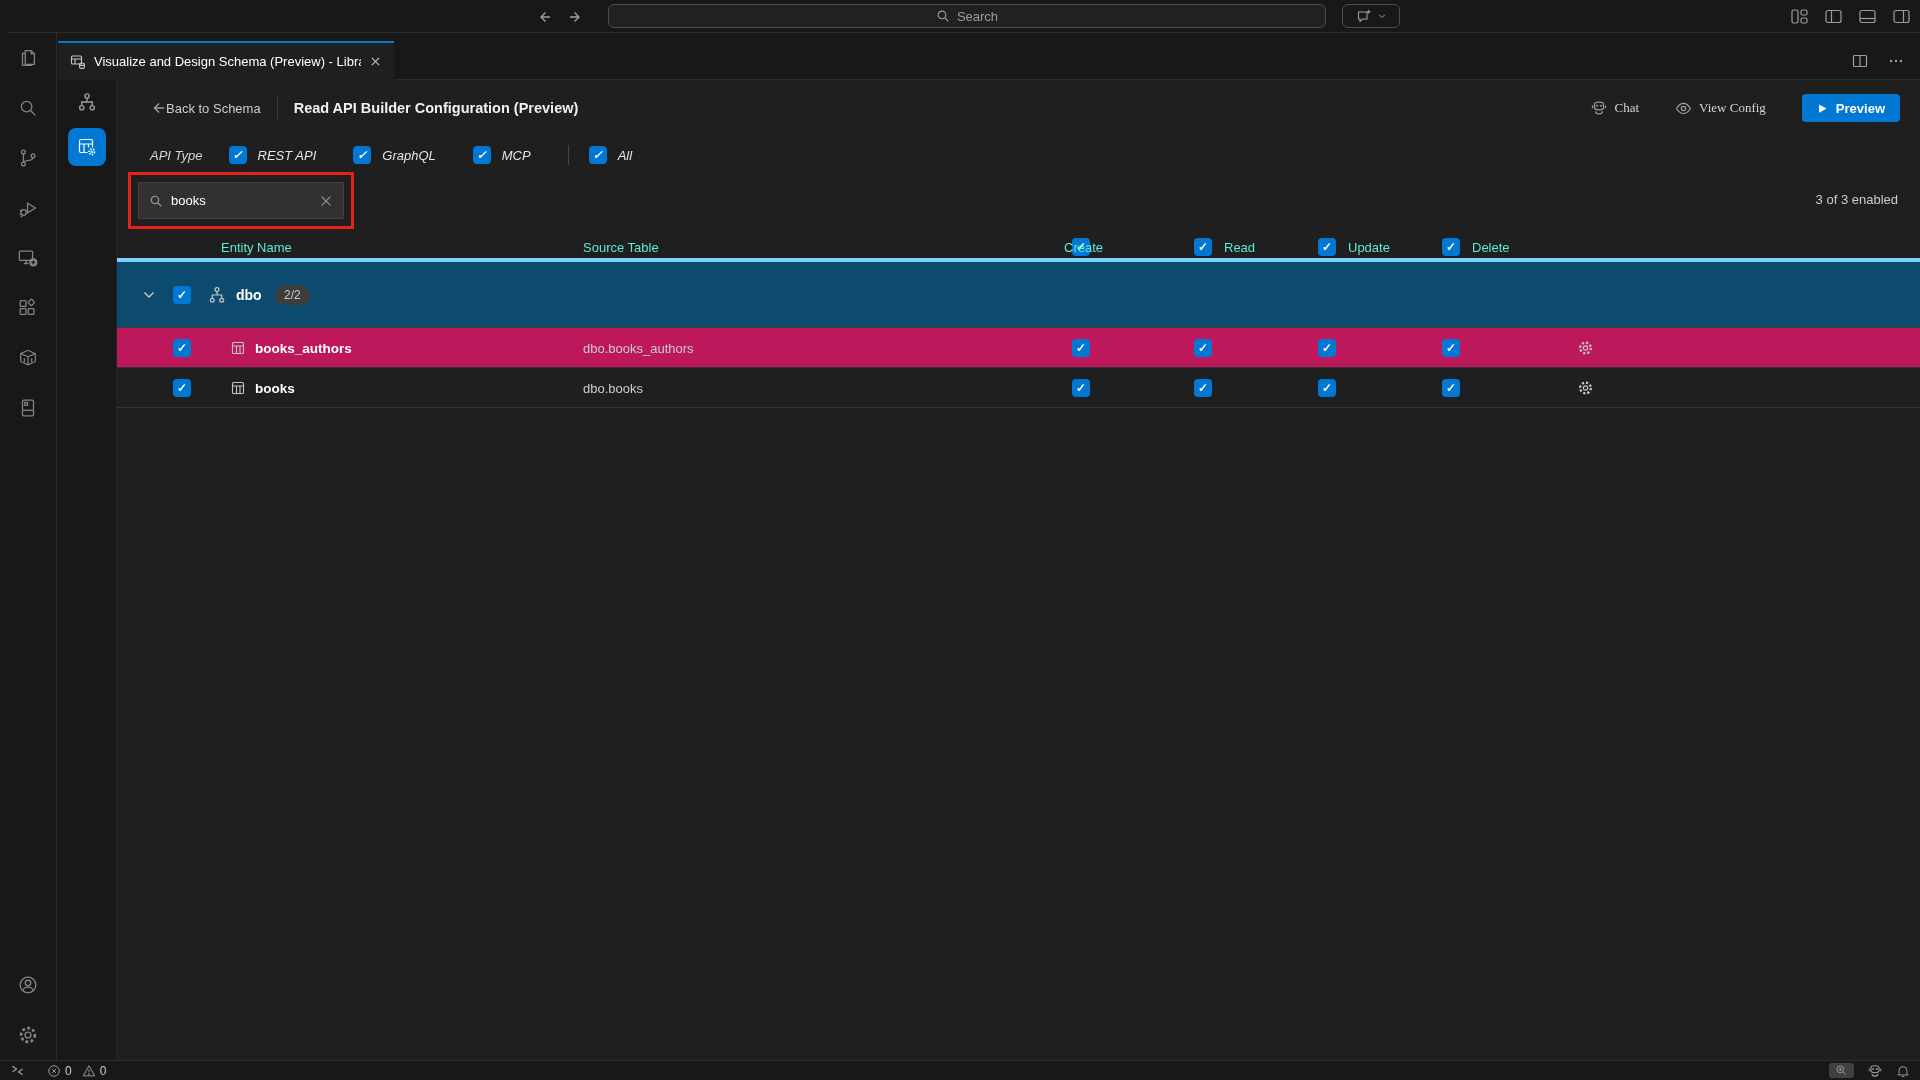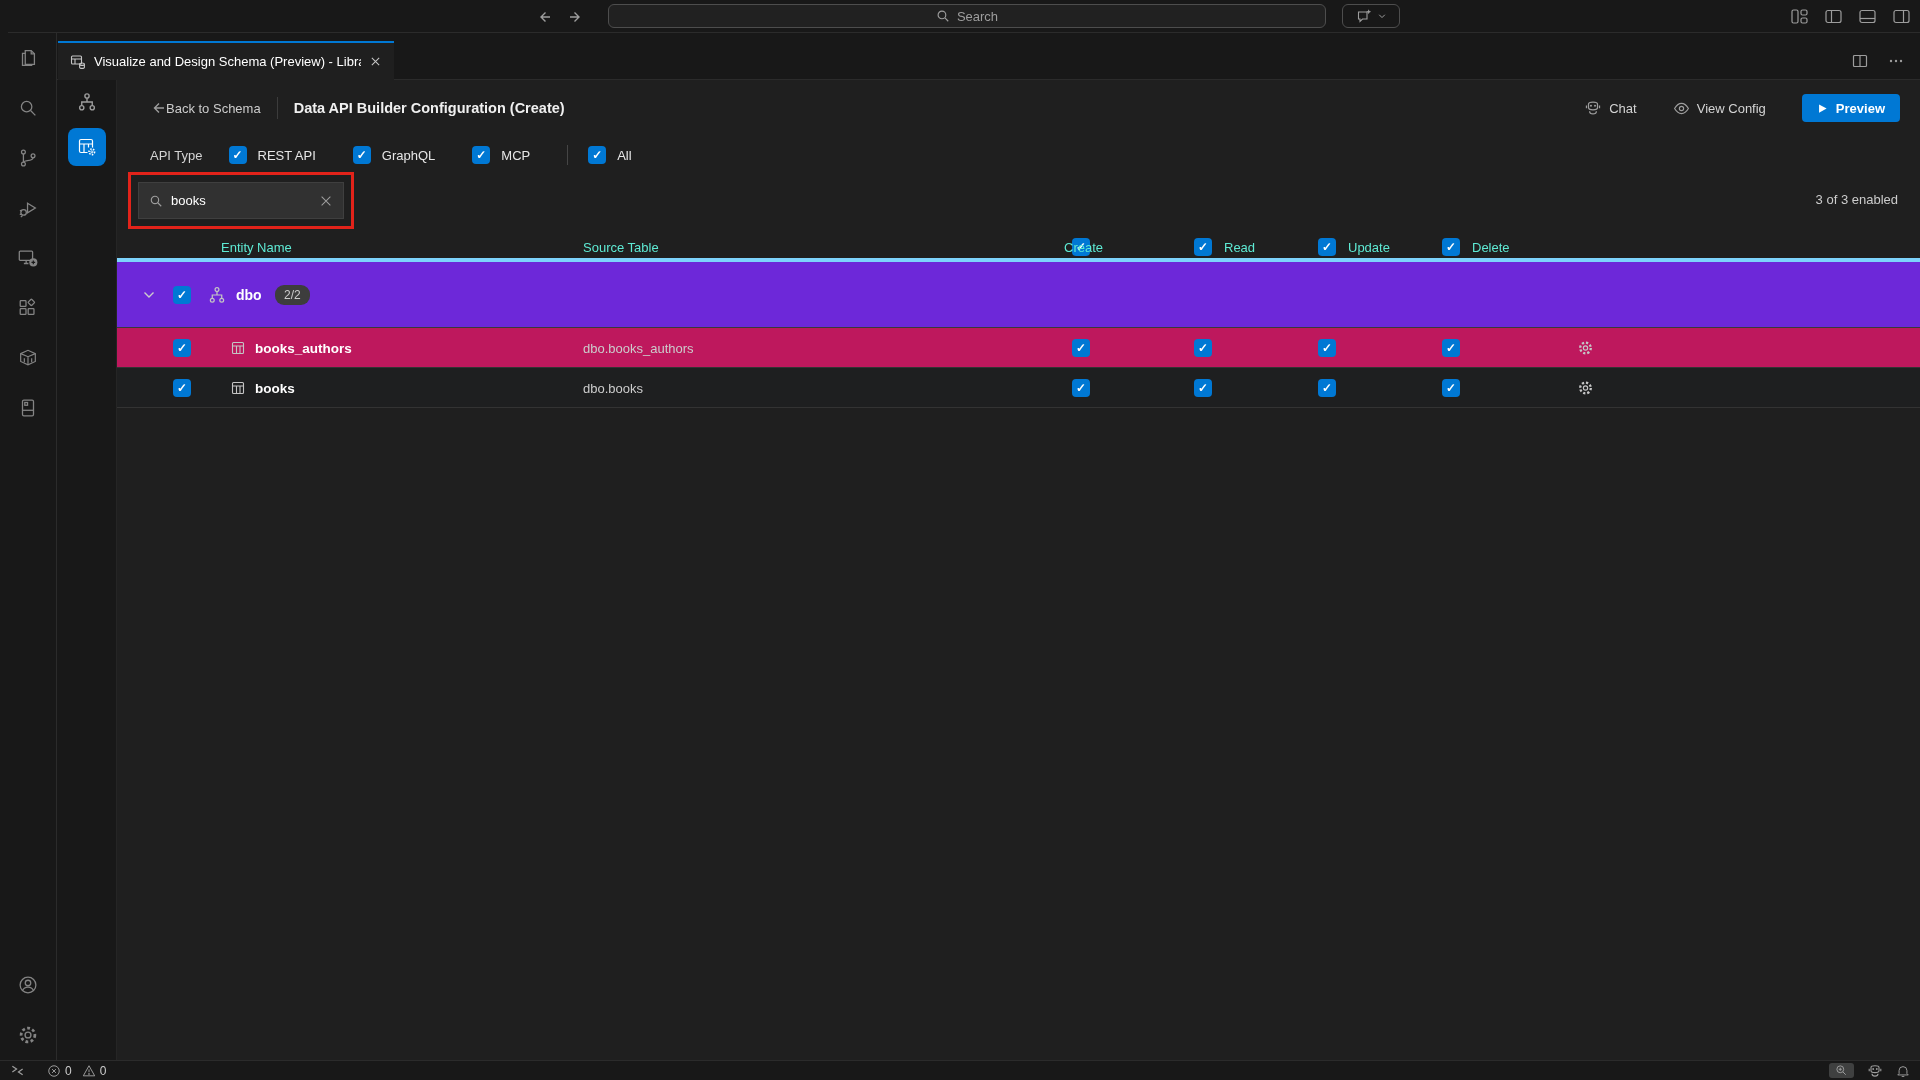--- a/index.html
+++ b/index.html
@@ -32,24 +32,24 @@
   .view-switcher { position:absolute; left:0; top:0; width:60px; height:100%; background:#181818; border-right:1px solid #252525; }
   .vs-item { width:60px; height:44px; display:flex; align-items:center; justify-content:center; color:#9d9d9d; cursor:pointer; }
   .vs-item.active { width:38px; height:38px; margin:4px 11px; border-radius:8px; background:var(--accent); color:#fff; }
   .content { position:absolute; left:60px; top:0; right:0; bottom:0; }
 
   .toolbar-row { height:56px; display:flex; align-items:center; padding:0 20px 0 33px; }
   .back-link { display:flex; align-items:center; color:#cccccc; cursor:pointer; }
   .vdiv { width:1px; height:22px; background:#3c3c3c; margin:0 16px; }
   .page-title { color:#f0f0f0; font-weight:bold; font-size:14.5px; }
   .toolbar-right { margin-left:auto; display:flex; align-items:center; gap:36px; }
-  .tool-link { display:flex; align-items:center; gap:7px; color:#d4d4d4; cursor:pointer; }
+  .tool-link { display:flex; align-items:center; gap:7px; color:#d4d4d4; cursor:pointer;font-family:Liberation Serif, serif; }
   .deploy-btn { display:flex; align-items:center; gap:8px; background:var(--accent); color:#fff; border:none; height:28px; padding:0 15px; border-radius:4px; font-size:13px; font-weight:600; font-family:inherit; cursor:pointer; }
 
-  .api-row { height:38px; display:flex; align-items:center; padding-left:33px; }
+  .api-row { height:38px; display:flex; align-items:center; padding-left:33px;font-style:italic; }
   .api-label { margin-right:26px; color:#d4d4d4; }
   .cb { width:18px; height:18px; border-radius:4px; background:var(--accent); display:inline-flex; align-items:center; justify-content:center; flex:none; cursor:pointer; }
   .cb::after { content:var(--check,"✓"); color:#fff; font-size:12px; font-weight:bold; line-height:1; }
   .cb-group { display:flex; align-items:center; gap:11px; margin-right:37px; color:#e6e6e6; cursor:pointer; }
   .api-div { width:1px; height:20px; background:#454545; margin:0 20px 0 0; }
 
   .search-zone { position:relative; height:62px; }
   .search-highlight { position:absolute; left:11px; top:-2px; width:226px; height:57px; border:3px solid var(--highlight); }
   .entity-search { position:absolute; left:7px; top:7px; right:7px; bottom:7px; background:#313131; border:1px solid #3f3f3f; display:flex; align-items:center; padding:0 10px; gap:8px; }
   .entity-search input { flex:1; background:transparent; border:none; outline:none; color:#ffffff; font-size:13px; font-family:inherit; min-width:0; }
@@ -59,21 +59,21 @@
   .grid-header { position:relative; height:27px; border-bottom:4px solid #7dd3fc; color:#5eead4; }
   .cell { position:absolute; top:50%; transform:translateY(-50%); white-space:nowrap; }
   .pos-entity-h { left:104px; } .pos-source { left:466px; }
   .pos-c1 { left:955px; } .pos-c2 { left:1077px; } .pos-c3 { left:1201px; } .pos-c4 { left:1325px; }
   .pos-l1 { left:947px; } .pos-l2 { left:1107px; } .pos-l3 { left:1231px; } .pos-l4 { left:1355px; }
   .pos-gear { left:1460px; }
   .pos-chevron { left:24px; } .pos-cb { left:56px; }
   .pos-gicon { left:91px; } .pos-gname { left:119px; } .pos-pill { left:158px; }
   .pos-ricon { left:113px; } .pos-rname { left:138px; }
 
-  .group-row { position:relative; height:66px; background:#6d28d9; border-bottom:1px solid #3a3a3a; }
+  .group-row { position:relative; height:66px; background:#0c4a6e; border-bottom:1px solid #3a3a3a; }
   .group-name { color:#ffffff; font-weight:bold; font-size:14px; }
   .pill { background:#3d3d3d; color:#cccccc; font-size:12px; border-radius:9px; padding:3px 9px; }
   .entity-row { position:relative; height:40px; border-bottom:1px solid #333333; }
   .entity-row.r1 { background:#be185d; }
   .entity-row.r2 { background:#1e1f20; }
   .entity-name { color:#ffffff; font-weight:bold; font-size:13.5px; }
   .source-text { color:#cccccc; }
   .row-gear { color:#c5c5c5; cursor:pointer; }
   .chev { color:#cccccc; cursor:pointer; }
   .tbl-ic { color:#c5c5c5; }
@@ -288,21 +288,21 @@
     <div class="toolbar-row">
       <div class="back-link">
         <span class="ic">
             <svg width="16" height="16" viewBox="0 0 16 16" fill="none" stroke="currentColor" stroke-width="1.4">
               <path d="M9 3.5 4.5 8 9 12.5M4.5 8H14"></path>
             </svg>
           </span>
         <span>Back to Schema</span>
       </div>
       <div class="vdiv"></div>
-      <div class="page-title">Data API Builder Configuration (Create)</div>
+      <div class="page-title">Read API Builder Configuration (Preview)</div>
       <div class="toolbar-right">
         <div class="tool-link">
           <span class="ic">
               <svg width="18" height="18" viewBox="0 0 16 16" fill="none" stroke="currentColor" stroke-width="1.1">
                 <path d="M4 4.6C4 3.2 5.6 2.8 8 2.8s4 .4 4 1.8v3.2c0 1.4-1.6 1.8-4 1.8s-4-.4-4-1.8z"></path>
                 <circle cx="6.2" cy="6" r="0.9" fill="currentColor" stroke="none"></circle>
                 <circle cx="9.8" cy="6" r="0.9" fill="currentColor" stroke="none"></circle>
                 <path d="M2.2 5.8v2.4M13.8 5.8v2.4M5 10.8c0 1.4 1.3 2.4 3 2.4s3-1 3-2.4"></path>
               </svg>
             </span>

